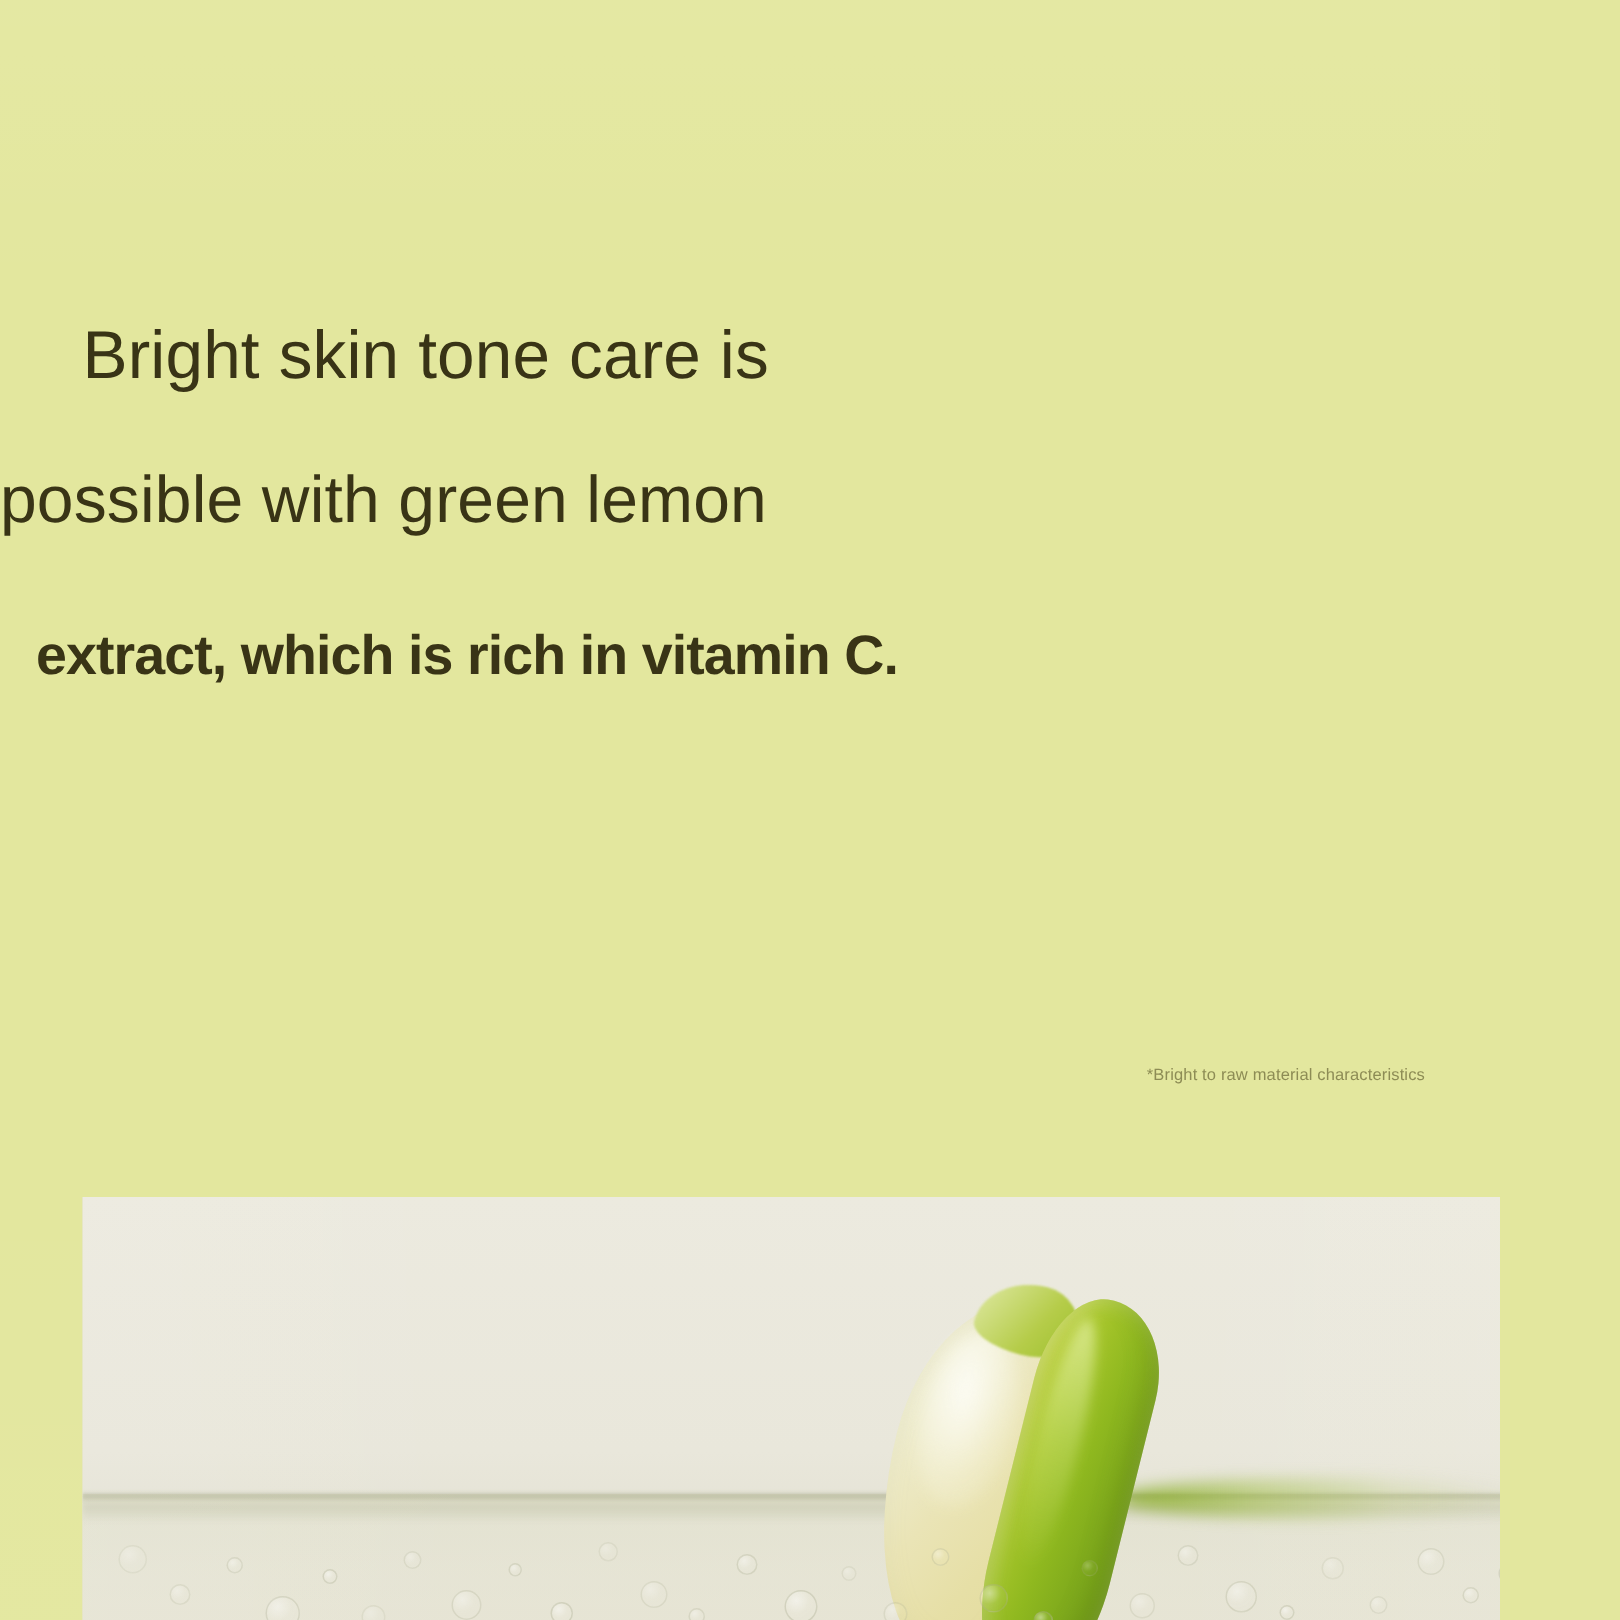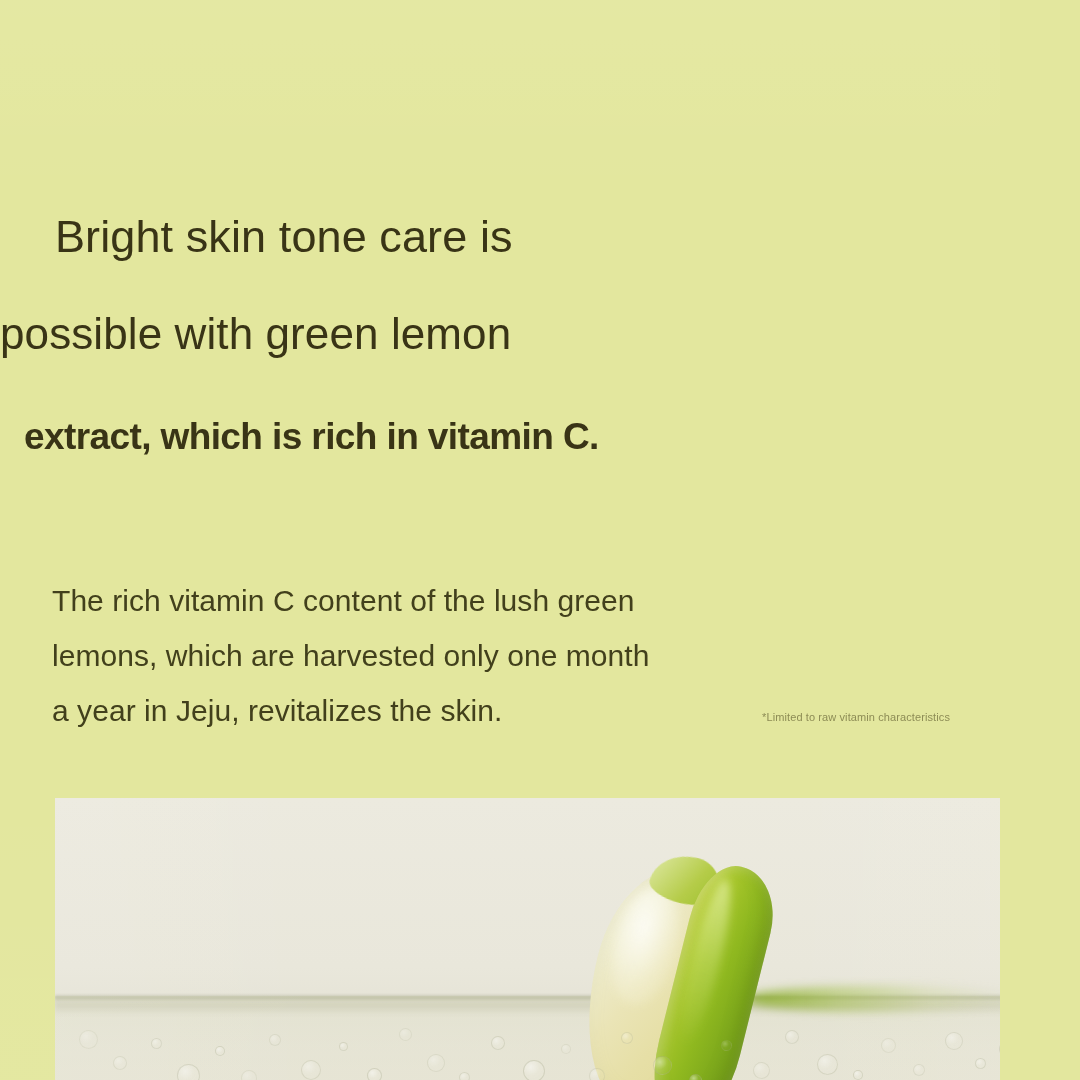--- a/index.html
+++ b/index.html
@@ -272,27 +272,22 @@
 <div class="promo-canvas">
 
   <div class="bg-sheen"></div>
 
   <div class="headline">
     <div class="headline-line headline-line-1">Bright skin tone care is</div>
     <div class="headline-line headline-line-2">possible with green lemon</div>
     <div class="headline-line headline-line-3">extract, which is rich in vitamin C.</div>
   </div>
 
-  <div class="body-copy">
-    <div class="body-line">The rich vitamin C content of the lush green</div>
-    <div class="body-line">lemons, which are harvested only one month</div>
-    <div class="body-line">a year in Jeju, revitalizes the skin.</div>
-  </div>
-
-  <div class="disclaimer">*Limited to raw vitamin characteristics</div>
+
+  <div class="disclaimer">*Bright to raw material characteristics</div>
 
   <div class="photo-panel">
     <div class="photo-stage"></div>
 
     <div class="water-body"></div>
     <div class="water-surface"></div>
     <div class="water-surface-2"></div>
 
     <div class="green-trail"></div>
 

